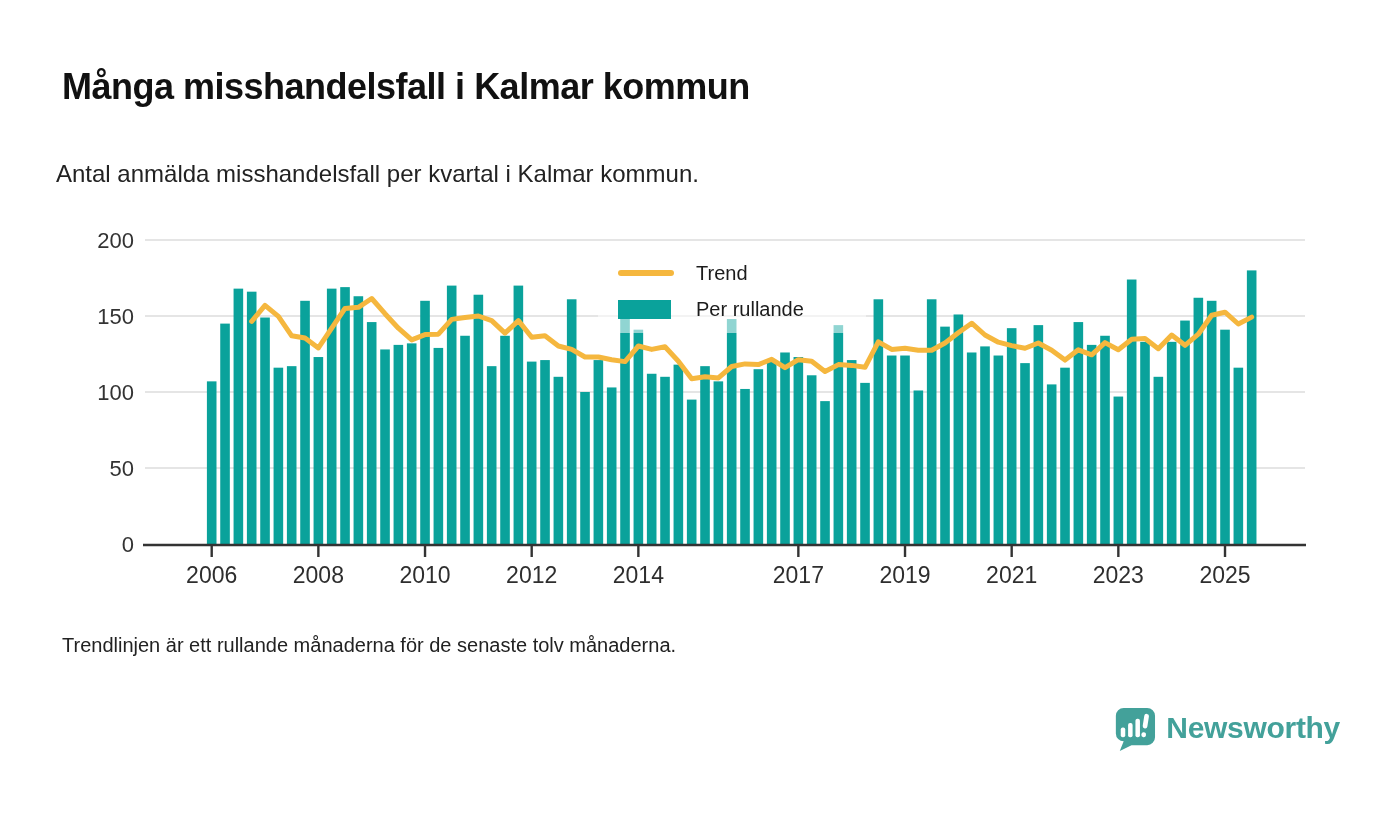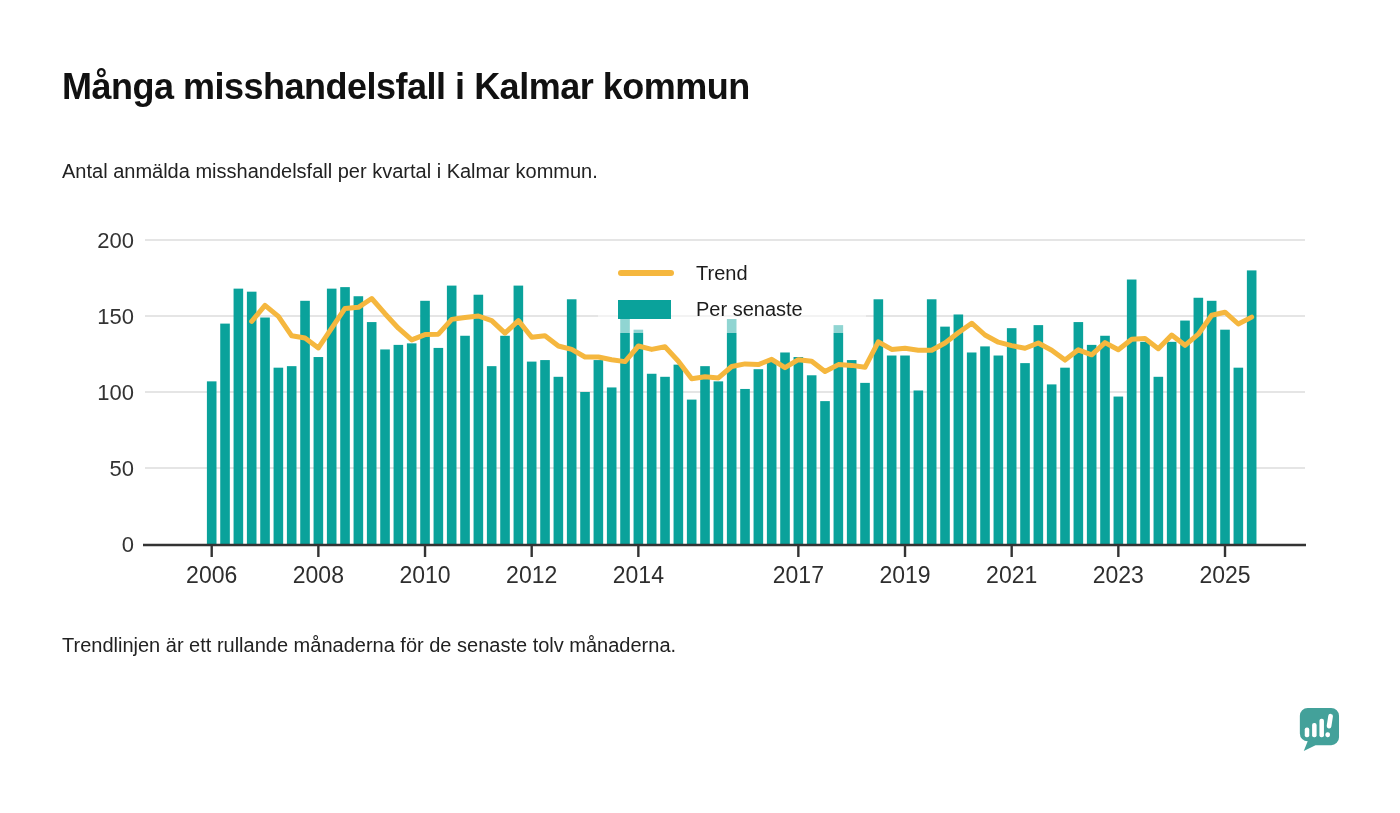--- a/index.html
+++ b/index.html
@@ -5,21 +5,21 @@
   html,body{margin:0;padding:0;background:#fff;}
   .canvas{
     position:relative;width:1400px;height:813px;background:#ffffff;overflow:hidden;
     font-family:"Liberation Sans","DejaVu Sans",sans-serif;
   }
   .title{
     position:absolute;left:62px;top:66px;font-size:36px;font-weight:700;color:#111;
     letter-spacing:-0.5px;
   }
   .subtitle{
-    position:absolute;left:62px;top:160px;font-size:20px;font-weight:400;color:#222;
+    position:absolute;left:56px;top:160px;font-size:24px;font-weight:400;color:#222;
   }
   .footnote{
     position:absolute;left:62px;top:634px;font-size:20px;color:#222;
   }
   #chart{position:absolute;left:0;top:0;}
   .legend{
     position:absolute;left:598px;top:249px;width:268px;
     background:rgba(255,255,255,0.55);border-radius:4px;
     padding:6px 0 6px 20px;box-sizing:border-box;
   }
@@ -158,34 +158,35 @@
     <div class="legend-row">
       <span class="swatch-col">
         <span class="legend-line-swatch" style="background: rgb(245, 183, 62);"></span>
       </span>
       <span class="legend-label">Trend</span>
     </div>
     <div class="legend-row">
       <span class="swatch-col">
         <span class="legend-bar-swatch" style="background: rgb(10, 162, 155);"></span>
       </span>
-      <span class="legend-label">Per senaste</span>
+      <span class="legend-label">Per rullande</span>
     </div>
   </div>
 
   <div class="footnote">Trendlinjen är ett rullande månaderna för de senaste tolv månaderna.</div>
 
   <div class="brand">
     <svg width="47" height="47" viewBox="0 0 48 48">
       <path class="logo-shape" d="M14 4 h24 a8 8 0 0 1 8 8 v22 a8 8 0 0 1 -8 8 h-16 l-12 6 4 -10 a8 8 0 0 1 -8 -8 v-18 a8 8 0 0 1 8 -8 z" transform="translate(1,0)" fill="#43a19a"></path>
       <g fill="#ffffff">
         <rect x="12" y="24" width="4.6" height="10" rx="2"></rect>
         <rect x="19.5" y="19.5" width="4.6" height="14.5" rx="2"></rect>
         <rect x="27" y="15" width="4.6" height="19" rx="2"></rect>
         <g transform="rotate(9 37 22)">
           <rect x="34.5" y="10" width="4.8" height="15" rx="2.4"></rect>
           <rect x="34.5" y="29" width="4.8" height="5" rx="2.4"></rect>
         </g>
       </g>
     </svg>
+    <span class="brand-text" style="color: rgb(67, 161, 154);">Newsworthy</span>
   </div>
 
 </div>
 
 </body></html>

